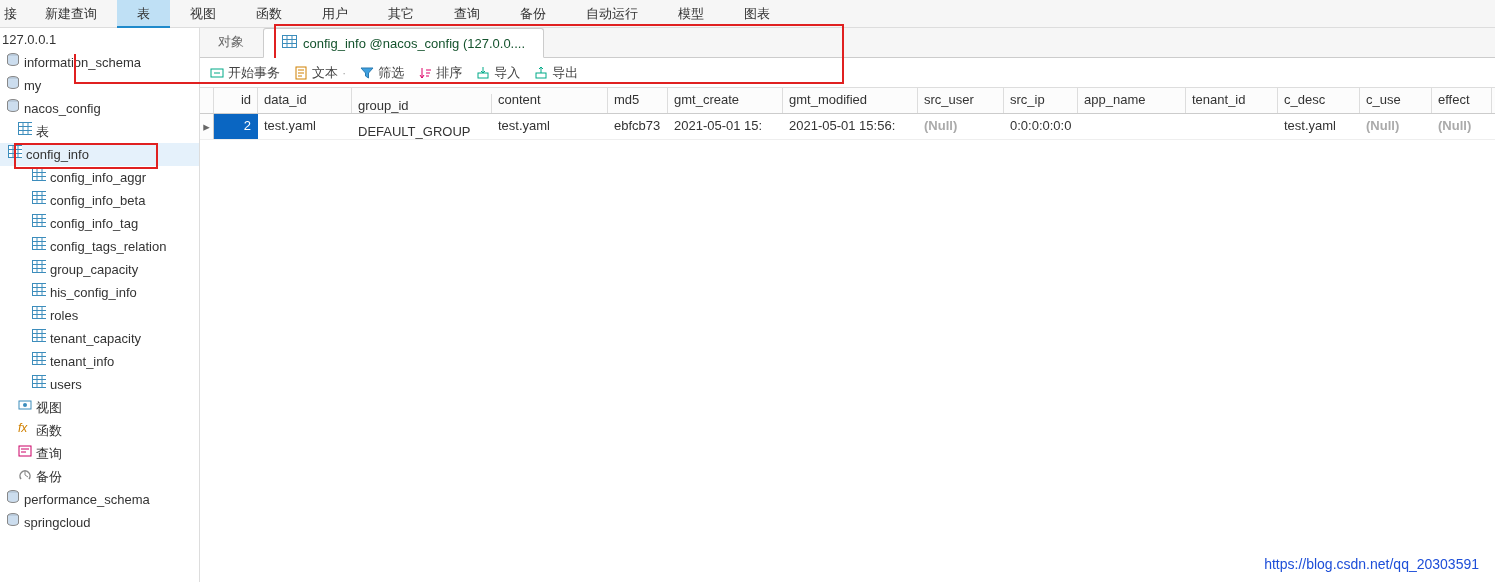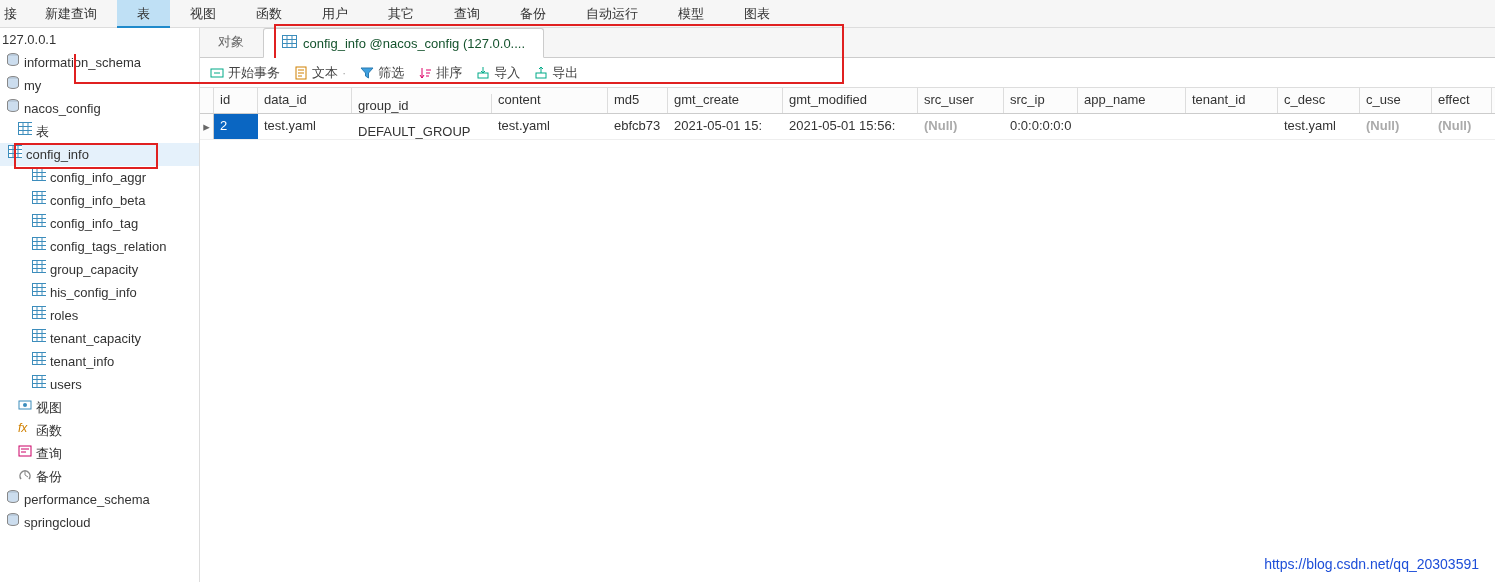--- a/index.html
+++ b/index.html
@@ -36,21 +36,21 @@
 
 .grid { flex: 1; background: #fff; overflow: auto; }
 .grid-head { display: flex; background: #fcfcfc; border-bottom: 1px solid #ccc; height: 26px; }
 .grid-head .cell { border-right: 1px solid #ddd; padding: 4px 6px; color: #333; font-size: 13px; overflow: hidden; white-space: nowrap; }
 .grid-head .row-ind { width: 14px; }
 .grid-row { display: flex; height: 26px; border-bottom: 1px solid #eee; }
 .grid-row .cell { border-right: 1px solid transparent; padding: 4px 6px; overflow: hidden; white-space: nowrap; font-size: 13px; }
 .grid-row .row-ind { width: 14px; background: #fcfcfc; border-right: 1px solid #ccc; display: flex; align-items: center; justify-content: center; color: #666; }
 .grid-row .cell.selected { background: #0a66c2; color: #fff; }
 .cell.null { color: #aaa; font-weight: bold; }
-.col-id { width: 44px; text-align: left; }
+.col-id { width: 44px; text-align: right; }
 .col-data_id { width: 94px; }
 .col-group_id { width: 140px; margin-top: 6px; }
 .col-content { width: 116px; }
 .col-md5 { width: 60px; }
 .col-gmt_create { width: 115px; }
 .col-gmt_modified { width: 135px; }
 .col-src_user { width: 86px; }
 .col-src_ip { width: 74px; }
 .col-app_name { width: 108px; }
 .col-tenant_id { width: 92px; }

